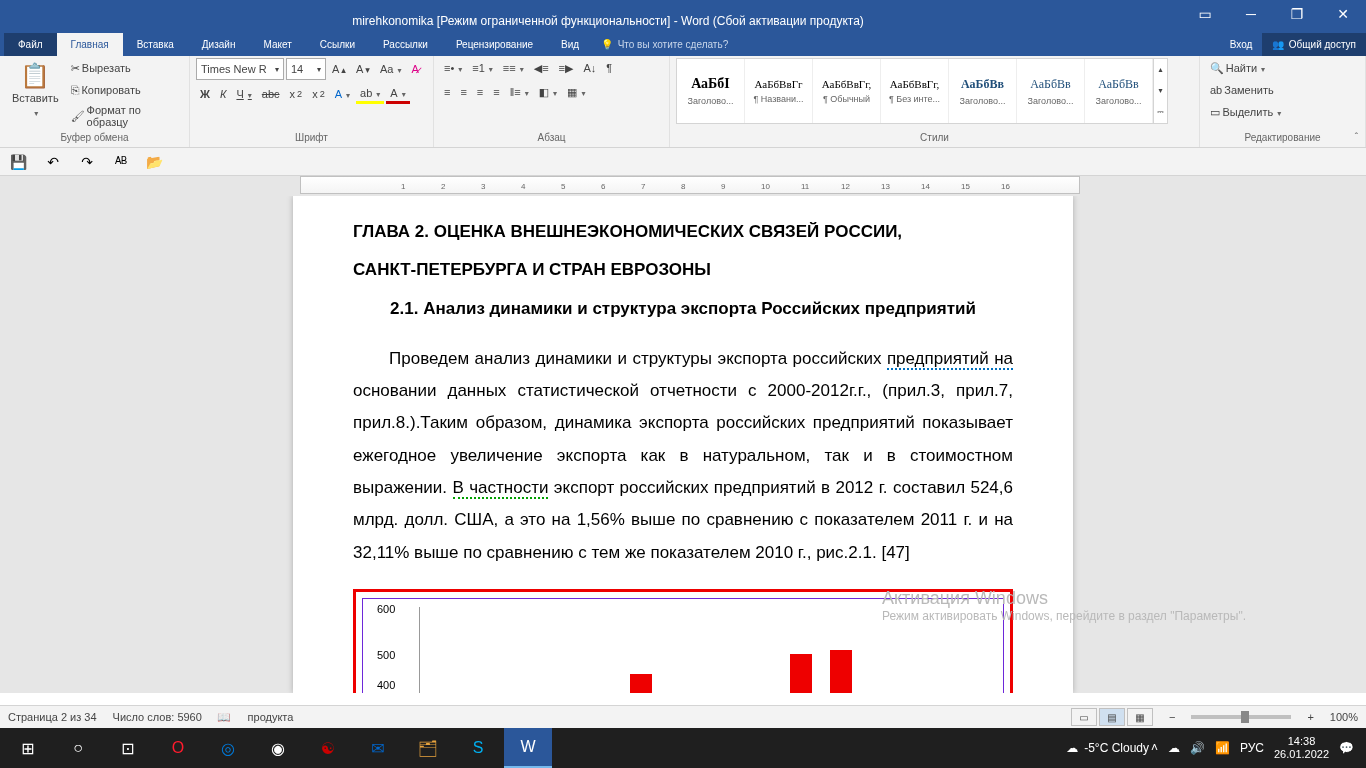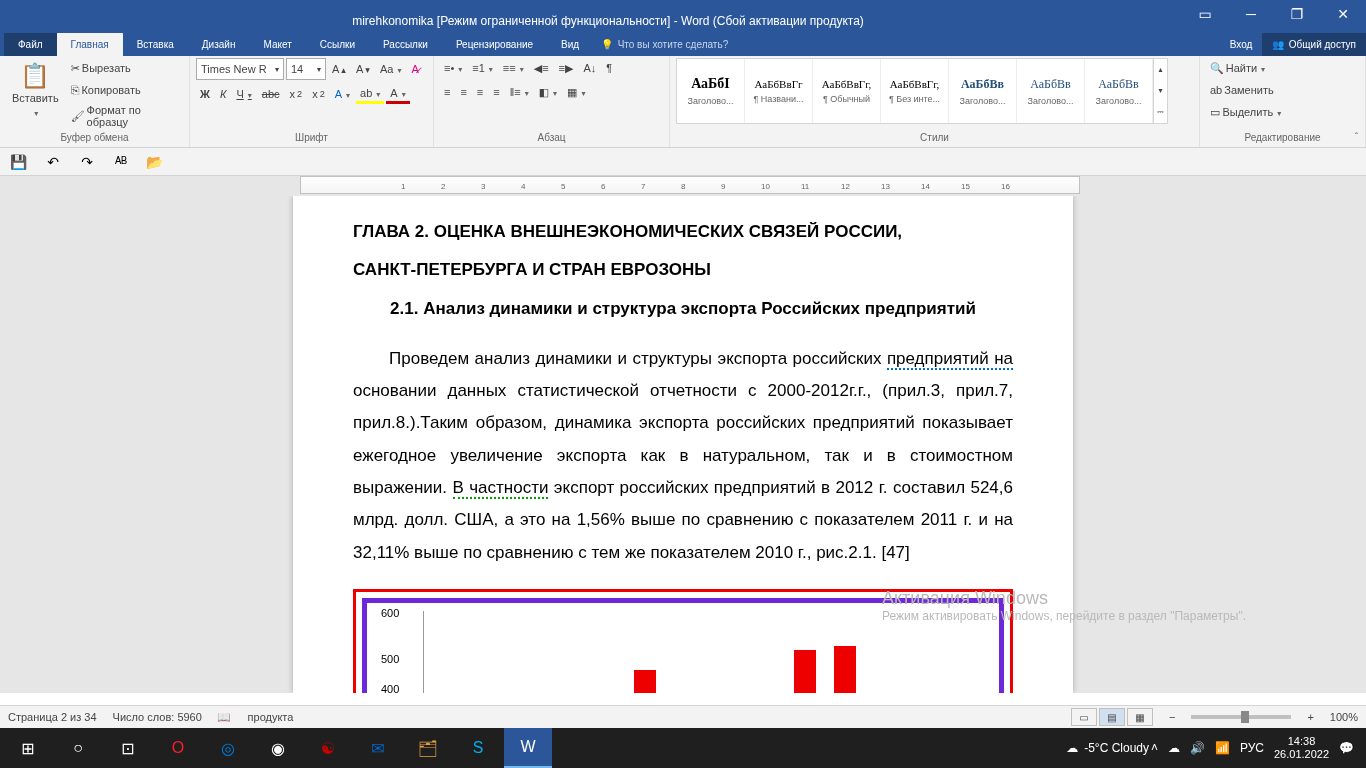--- a/index.html
+++ b/index.html
@@ -50,21 +50,21 @@
 
 .doc-area { background: #e6e6e6; height: 497px; overflow: hidden; position: relative; display: flex; justify-content: center; }
 .ruler-v { position: absolute; left: 0; top: 0; width: 20px; height: 100%; background: #e6e6e6; }
 .page { background: #fff; width: 780px; box-shadow: 0 0 6px rgba(0,0,0,.25); padding: 20px 60px; font-family: "Times New Roman", serif; font-size: 17px; line-height: 1.9; color: #000; text-align: justify; }
 .page h2 { font-size: 17px; font-weight: bold; text-align: left; margin-bottom: 6px; }
 .page h3 { font-size: 17px; font-weight: bold; text-align: center; margin-bottom: 18px; }
 .page p { text-indent: 36px; margin-bottom: 20px; }
 .wavy-blue { border-bottom: 2px dotted #0070c0; }
 .wavy-green { border-bottom: 2px dotted #00a000; }
 .chart-box { margin-top: 16px; border: 3px solid #e00; padding: 6px; background: #fff; }
-.chart-inner { border: 5px solid #6d28d9; padding: 8px 8px 0 8px; height: 106px; position: relative; overflow: hidden; }
+.chart-inner { border: 1px solid #6d28d9; padding: 8px 8px 0 8px; height: 106px; position: relative; overflow: hidden; }
 .chart-canvas { position: relative; height: 100%; margin-left: 48px; border-left: 1px solid #999; border-bottom: 1px solid #999; }
 .ylabel { position: absolute; left: 14px; font-size: 11px; color: #000; }
 .bar { position: absolute; bottom: 0; width: 22px; background: #e00; }
 
 
 .watermark { position: absolute; right: 120px; bottom: 70px; color: #b9b9b9; font-size: 18px; pointer-events: none; }
 .watermark .sub { font-size: 12px; }
 
 
 .statusbar { position: absolute; left:0; right:0; bottom: 40px; height: 23px; background: #f3f3f3; border-top: 1px solid #d4d4d4; display: flex; align-items: center; font-size: 11px; color: #444; padding: 0 8px; gap: 16px; }

